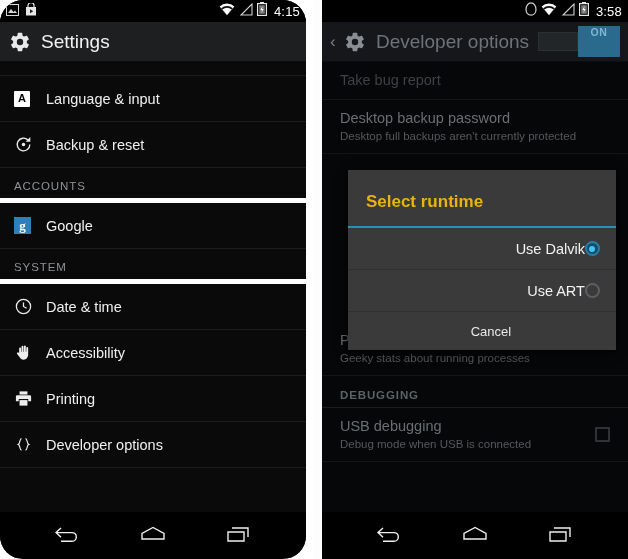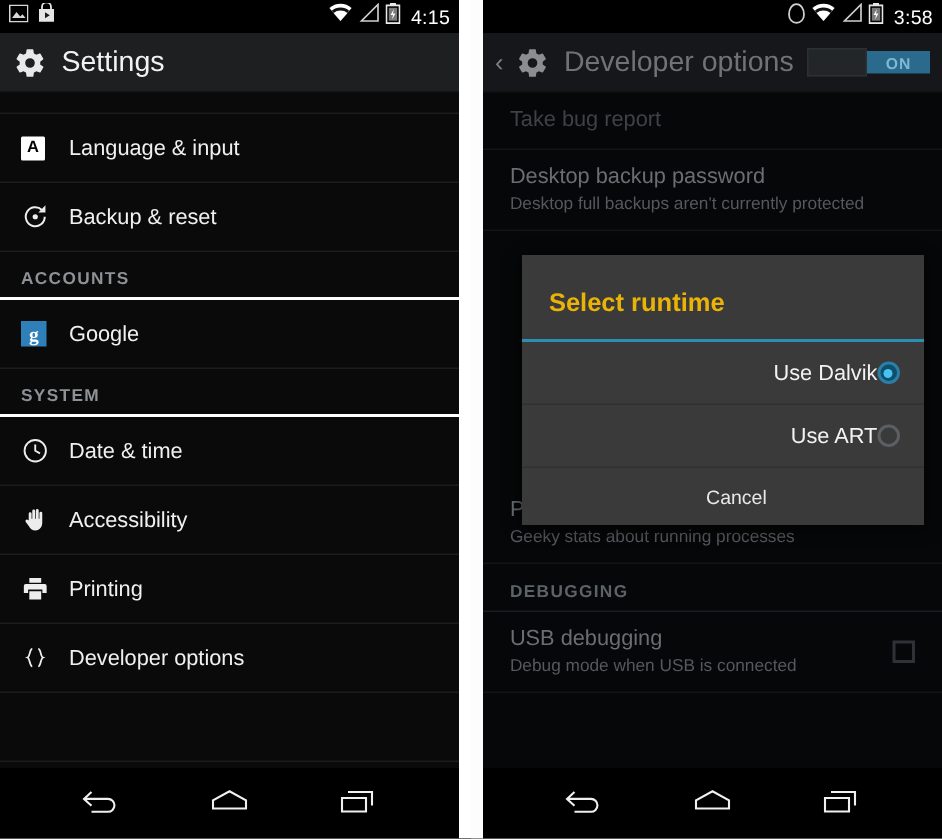--- a/index.html
+++ b/index.html
@@ -1,50 +1,50 @@
 <!DOCTYPE html>
 <html><head>
 <meta charset="utf-8">
 <style>
   html,body{margin:0;padding:0;background:#000;}
   body{width:628px;height:559px;overflow:hidden;font-family:"Liberation Sans",sans-serif;}
   .screens{position:relative;width:628px;height:559px;display:flex;background:#ffffff;}
   .phone{position:relative;width:310px;height:559px;background:#000;overflow:hidden;}
-  .phone.left{margin-right:8px;}
+  .phone.left{margin-right:8px;border-radius:23px;}
   .phone.right{width:310px;}
 
   
   .statusbar{height:22px;background:#000;display:flex;align-items:center;padding:0 6px;box-sizing:border-box;}
   .sb-left{display:flex;align-items:center;gap:6px;flex:1;}
   .sb-right{display:flex;align-items:center;gap:4px;}
   .sb-time{color:#fff;font-size:13px;letter-spacing:.2px;margin-left:3px;}
   .sb-ico{display:block;}
 
   
   .actionbar{height:40px;background:#1d1f21;display:flex;align-items:center;padding:0 8px;box-sizing:border-box;border-bottom:1px solid #0b0c0d;}
   .actionbar.dim{background:#15171a;}
   .ab-back{width:12px;color:#7a7f85;font-size:17px;line-height:1;margin-right:1px;}
   .ab-icon{width:24px;height:24px;margin-right:9px;display:flex;align-items:center;justify-content:center;}
   .ab-title{color:#f2f2f2;font-size:19px;font-weight:400;}
   .ab-title.dim{color:#6f7378;}
   .ab-spacer{flex:1;}
   .switch{display:flex;align-items:center;width:82px;height:22px;}
   .sw-track{width:40px;height:19px;background:#232629;border:1px solid #2c3033;box-sizing:border-box;}
-  .sw-thumb{width:42px;height:15px;background:#2a6a8c;display:flex;align-items:flex-end;justify-content:center;}
+  .sw-thumb{width:42px;height:31px;background:#2a6a8c;display:flex;align-items:flex-start;justify-content:center;}
   .sw-thumb span{color:#7fb8d4;font-size:10.5px;font-weight:bold;letter-spacing:.6px;}
 
   
   .list{position:relative;background:#0a0a0a;height:calc(559px - 22px - 41px - 46px);overflow:hidden;}
   .list.right{background:#060708;}
   .row{display:flex;align-items:center;height:46px;padding:0 14px;box-sizing:border-box;border-bottom:1px solid #1b1c1e;position:relative;}
   .row .ico{width:26px;min-width:26px;display:flex;align-items:center;justify-content:flex-start;}
   .row .label{color:#f0f0f0;font-size:14.5px;margin-left:6px;}
   .row.clipped{height:14px;border-bottom:1px solid #1b1c1e;overflow:hidden;align-items:flex-end;}
   .row.clipped .label{color:#dcdcdc;font-size:14.5px;position:relative;top:10px;}
-  .section{color:#8e9296;font-size:11.5px;font-weight:bold;letter-spacing:.9px;padding:12px 14px 6px 14px;border-bottom:2px solid #ffffff;}
+  .section{color:#8e9296;font-size:11.5px;font-weight:normal;letter-spacing:.9px;padding:12px 14px 6px 14px;border-bottom:5px solid #ffffff;}
   .gicon{width:17px;height:17px;background:#2f80b9;display:flex;align-items:center;justify-content:center;}
   .gicon span{color:#fff;font-family:"Liberation Serif",serif;font-size:13px;font-weight:bold;line-height:1;}
   .aicon{width:16px;height:16px;background:#fff;display:flex;align-items:center;justify-content:center;border-radius:1px;}
   .aicon span{color:#000;font-size:11px;font-weight:bold;line-height:1;}
 
   
   .drow{padding:8px 18px 9px 18px;border-bottom:1px solid #141517;box-sizing:border-box;}
   .drow .t{color:#6a6e72;font-size:14.5px;display:block;line-height:20px;}
   .drow .s{color:#55585c;font-size:11.5px;display:block;line-height:15px;margin-top:1px;}
   .drow.faint .t{color:#3e4145;}

